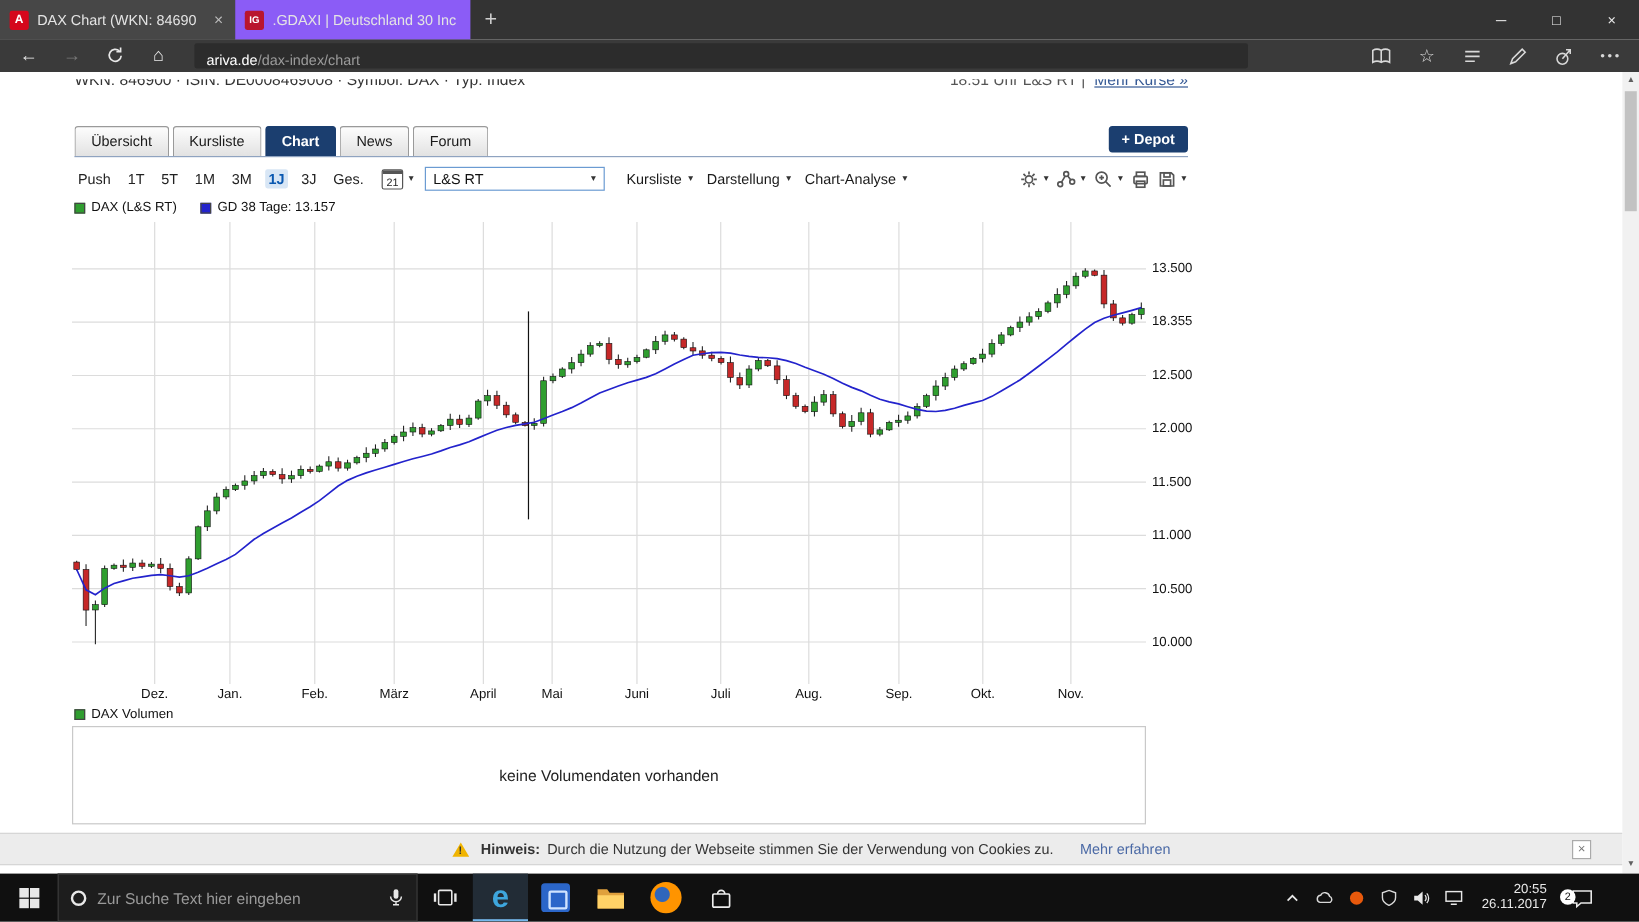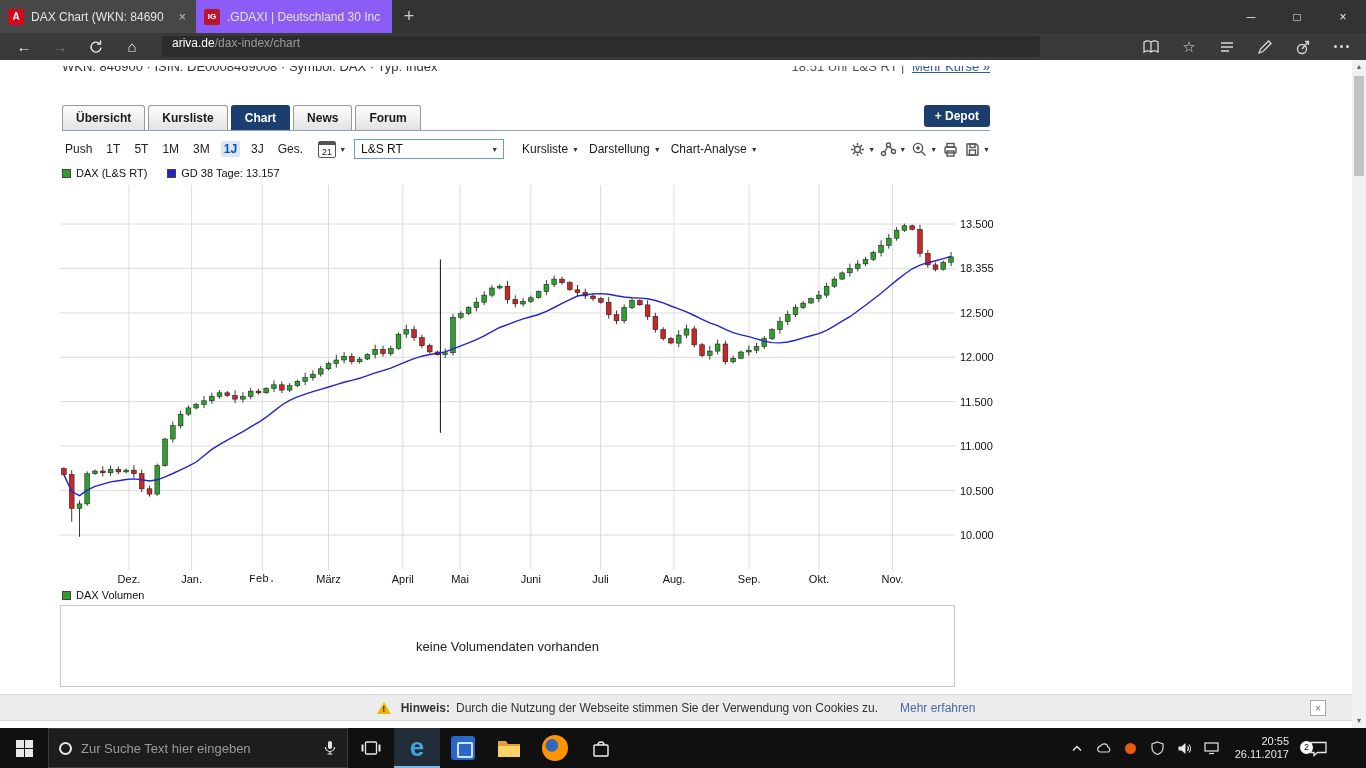--- a/index.html
+++ b/index.html
@@ -25,21 +25,21 @@
   .win-controls{ margin-left:auto; display:flex; }
   .win-btn{ width:46px; display:flex; align-items:center; justify-content:center;
             color:#eaeaea; font-size:12px; }
 
   
   .navbar{ position:absolute; top:33px; left:0; width:1366px; height:27px;
            background:#3a3a3a; display:flex; align-items:center; padding:0 6px; }
   .nav-ic{ width:36px; text-align:center; color:#e8e8e8; font-size:15px; line-height:27px; }
   .nav-ic.disabled{ color:#7a7a7a; }
   .urlbar{ height:21px; background:#2c2c2c; border-radius:2px; width:878px;
-           margin:0 12px; display:flex; align-items:flex-start; padding:0 10px;
+           margin:0 12px; display:flex; align-items:flex-end; padding:0 10px;
            font-size:12px; color:#fff; }
   .url-path{ color:#9b9b9b; }
   .nav-right{ display:flex; align-items:center; margin-left:auto; }
   .nic{ width:38px; height:27px; display:flex; align-items:center; justify-content:center; color:#d8d8d8; }
   .nic svg{ stroke:#d8d8d8; fill:none; stroke-width:1.3; }
   .star-glyph{ font-size:15px; }
   .dots i{ display:inline-block; width:3px; height:3px; border-radius:50%;
            background:#d8d8d8; margin:0 1.5px; }
 
   
@@ -49,21 +49,21 @@
   .clip-row{ position:absolute; top:6px; left:62px; width:928px; height:13px; overflow:hidden; }
   .clip-inner{ display:flex; justify-content:space-between; margin-top:-7px;
                font-size:13px; color:#333; white-space:nowrap; }
   .hdr-link{ color:#365a96; text-decoration:underline; }
   .hdr-time{ color:#555; margin-right:4px; }
 
   .atabs-row{ position:absolute; top:44px; left:62px; width:928px; height:27px;
               display:flex; align-items:flex-end; border-bottom:1px solid #8fa3c0; }
   .atab{ border:1px solid #9a9a9a; border-bottom:none; background:linear-gradient(#fdfdfd,#e2e2e2);
          padding:0 13px; font-size:12px; color:#1a1a1a; border-radius:3px 3px 0 0;
-         margin-right:3px; height:25px; display:flex; align-items:center;font-weight:bold; }
+         margin-right:3px; height:25px; display:flex; align-items:center; }
   .atab.active{ background:#1b3e6f; color:#fff; font-weight:bold; border-color:#1b3e6f; }
   .depot-btn{ margin-left:auto; background:#1b3e6f; color:#fff; font-size:12px; font-weight:bold;
               padding:4px 11px; border-radius:3px; align-self:center; margin-bottom:3px; }
 
   .toolbar-row{ position:absolute; top:78px; left:62px; width:928px; height:22px;
                 display:flex; align-items:center; gap:8px; font-size:12px; }
   .rng{ color:#222; padding:1px 3px; }
   .rng.sel{ color:#0a58b0; font-weight:bold; background:#d8e6f5; border-radius:2px; }
   .cal-wrap{ display:flex; align-items:center; gap:3px; margin-left:4px; }
   .cal-icon{ position:relative; width:18px; height:17px; border:1px solid #555; border-radius:2px; background:#fff; }
@@ -581,21 +581,21 @@
           <div class="ytick" style="top: 121.857px;">12.500</div>
           <div class="ytick" style="top: 166.286px;">12.000</div>
           <div class="ytick" style="top: 210.714px;">11.500</div>
           <div class="ytick" style="top: 255.143px;">11.000</div>
           <div class="ytick" style="top: 299.571px;">10.500</div>
           <div class="ytick" style="top: 344px;">10.000</div>
         </div>
       <div>
           <div class="xtick" style="left: 46.915px;">Dez.</div>
           <div class="xtick" style="left: 109.565px;">Jan.</div>
-          <div class="xtick" style="left: 180.27px; font-family: Liberation Mono, monospace;">Feb.</div>
+          <div class="xtick" style="left: 180.27px;">Feb.</div>
           <div class="xtick" style="left: 246.5px;">März</div>
           <div class="xtick" style="left: 320.785px;">April</div>
           <div class="xtick" style="left: 378.065px;">Mai</div>
           <div class="xtick" style="left: 448.77px;">Juni</div>
           <div class="xtick" style="left: 518.58px;">Juli</div>
           <div class="xtick" style="left: 591.97px;">Aug.</div>
           <div class="xtick" style="left: 667.15px;">Sep.</div>
           <div class="xtick" style="left: 736.96px;">Okt.</div>
           <div class="xtick" style="left: 810.35px;">Nov.</div>
         </div>

